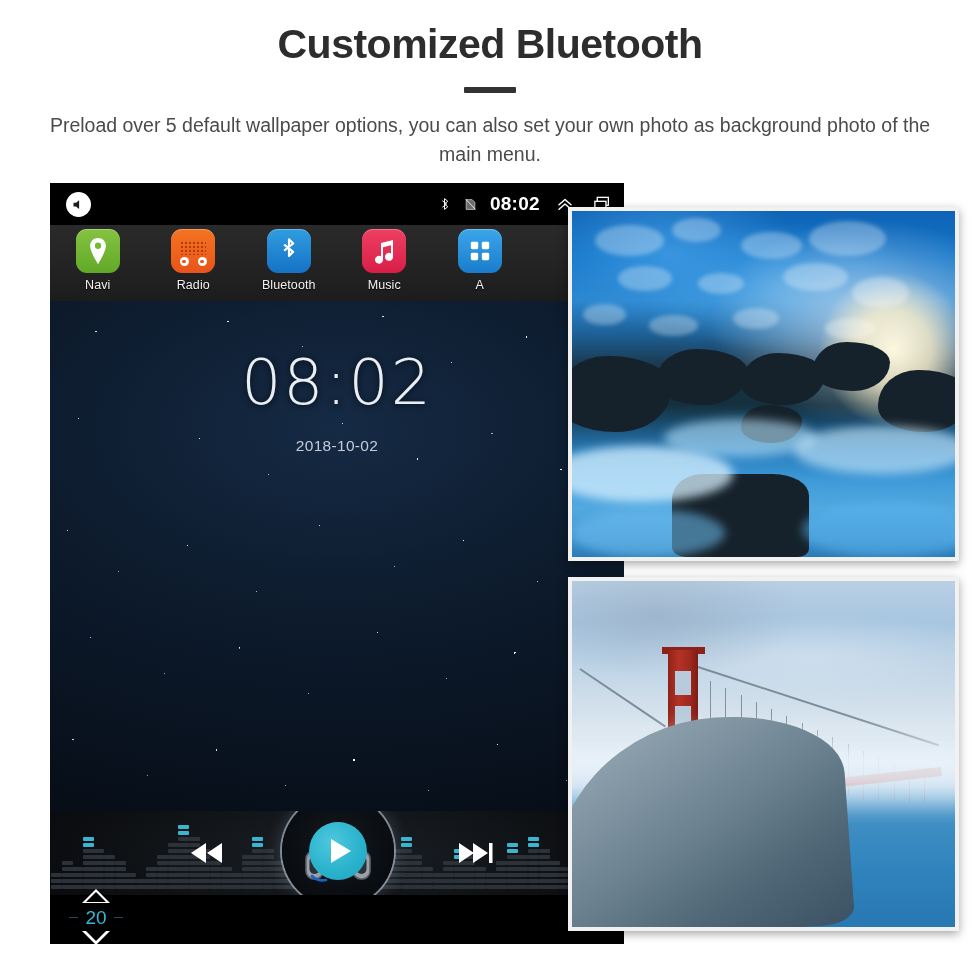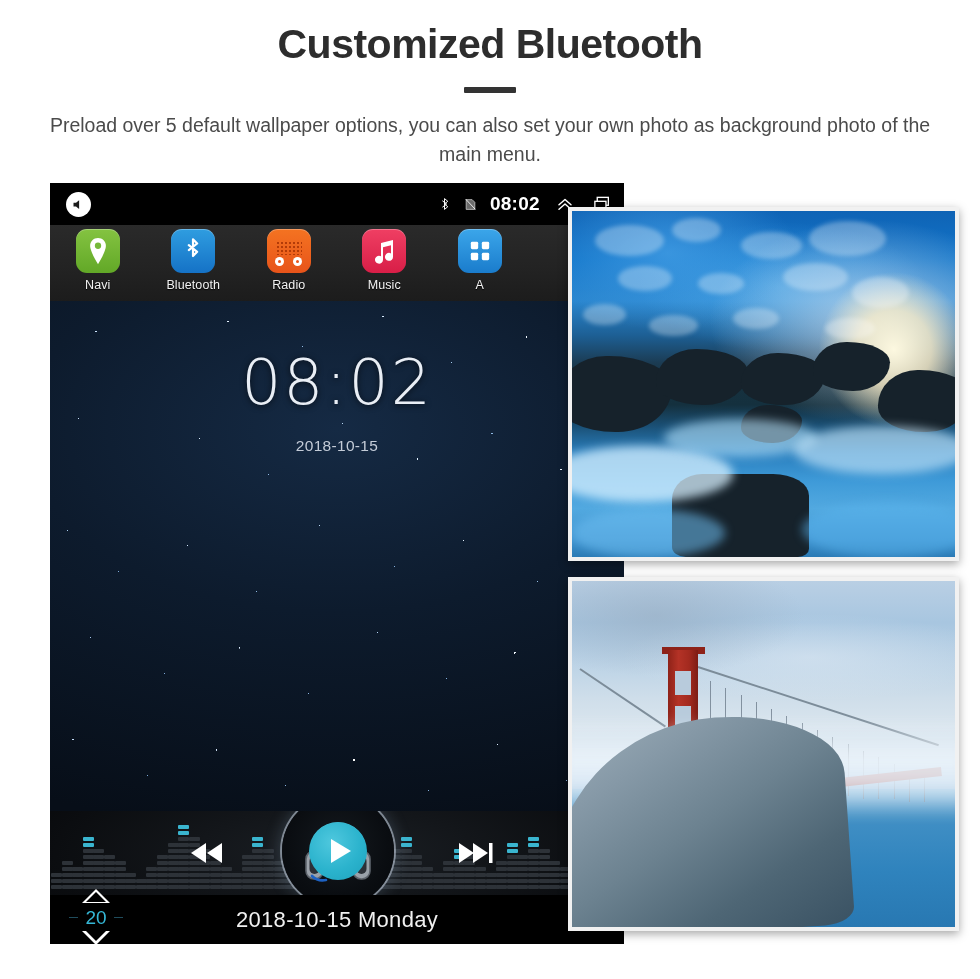--- a/index.html
+++ b/index.html
@@ -319,37 +319,37 @@
         <div class="app-icon ic-navi">
           <svg width="22" height="28" viewBox="0 0 24 32">
             <path d="M12 1C6.8 1 3 5 3 10c0 7 9 21 9 21s9-14 9-21c0-5-3.8-9-9-9z" fill="#ffffff"></path>
             <circle cx="12" cy="10" r="3.6" fill="#76b93a"></circle>
           </svg>
         </div>
         <div class="app-label">Navi</div>
       </div>
 
       <div class="app">
-        <div class="app-icon ic-bt">
-          <svg width="20" height="28" viewBox="0 0 24 32">
-            <path d="M7 9l10 8-5 5V2l5 5-10 8" fill="none" stroke="#fff" stroke-width="2.6" stroke-linejoin="round" stroke-linecap="round"></path>
-          </svg>
-        </div>
-        <div class="app-label">Bluetooth</div>
-      </div>
-
-      <div class="app">
         <div class="app-icon ic-radio">
           <div class="speaker-grid"></div>
           <div class="speaker-knobs">
             <span class="knob"></span>
             <span class="knob"></span>
           </div>
         </div>
         <div class="app-label">Radio</div>
+      </div>
+
+      <div class="app">
+        <div class="app-icon ic-bt">
+          <svg width="20" height="28" viewBox="0 0 24 32">
+            <path d="M7 9l10 8-5 5V2l5 5-10 8" fill="none" stroke="#fff" stroke-width="2.6" stroke-linejoin="round" stroke-linecap="round"></path>
+          </svg>
+        </div>
+        <div class="app-label">Bluetooth</div>
       </div>
 
       <div class="app">
         <div class="app-icon ic-music">
           <svg width="24" height="26" viewBox="0 0 24 26">
             <path d="M21 2L9 5v13.2a4 4 0 1 0 2 3.4V9.3l8-2v8.1a4 4 0 1 0 2 3.4z" fill="#ffffff"></path>
           </svg>
         </div>
         <div class="app-label">Music</div>
       </div>
@@ -365,21 +365,21 @@
           </svg>
         </div>
         <div class="app-label">A</div>
       </div>
 
     </div>
   </div>
 
   <div class="wallpaper">
     <div class="clock">08:02</div>
-    <div class="date-line">2018-10-15</div>
+    <div class="date-line">2018-10-02</div>
   </div>
 
   <div class="media-band">
     <div class="eq" id="eq-host">
         <div class="eq-col" style="left: 1px;">
           <div class="eq-seg"></div>
           <div class="eq-seg"></div>
           <div class="eq-seg"></div>
         </div>
         <div class="eq-col" style="left: 11.6px;">
@@ -828,21 +828,20 @@
       </svg>
     </div>
   </div>
 
   <div class="bottom-bar">
     <div class="vol-stepper">
       <div class="tri-up"></div>
       <div class="vol-value">20</div>
       <div class="tri-down"></div>
     </div>
-    <div class="bottom-datetime">2018-10-15  Monday</div>
     <div class="back-icon">
       <svg width="26" height="22" viewBox="0 0 26 22">
         <polygon points="2,3 24,3 13,20" fill="none" stroke="#ffffff" stroke-width="1.8" stroke-linejoin="round"></polygon>
       </svg>
     </div>
   </div>
 </div>
 
 <div class="thumb thumb-ice">
   <div class="ice">

